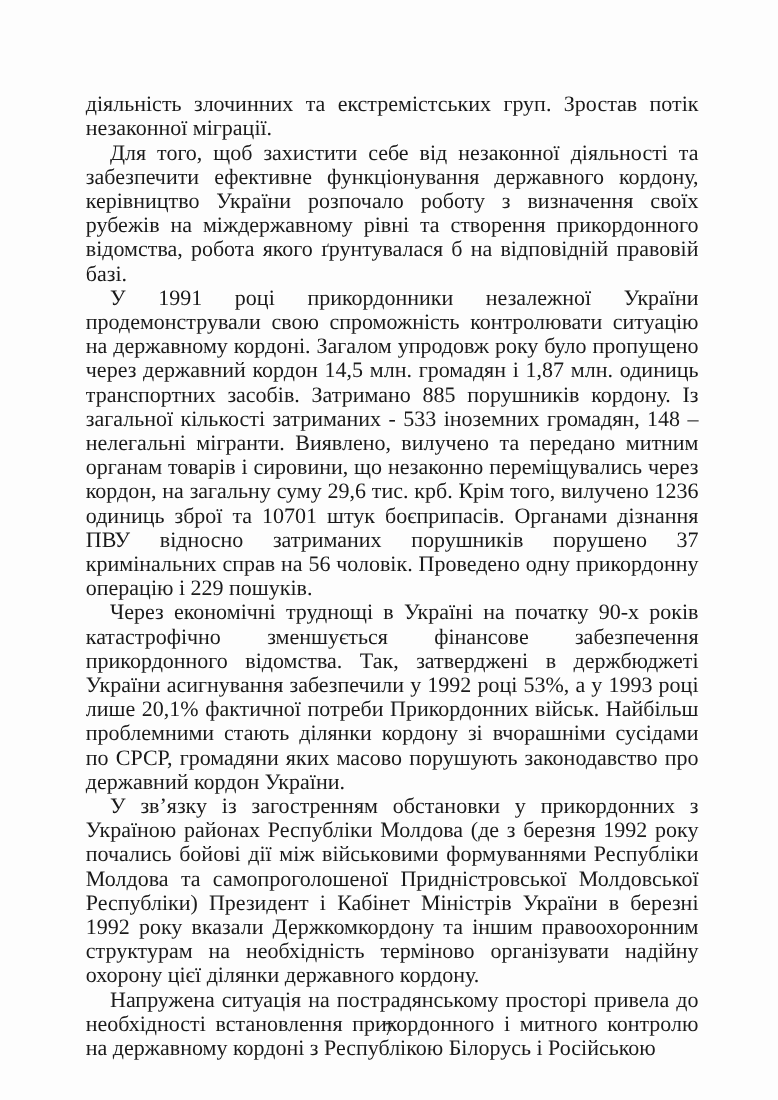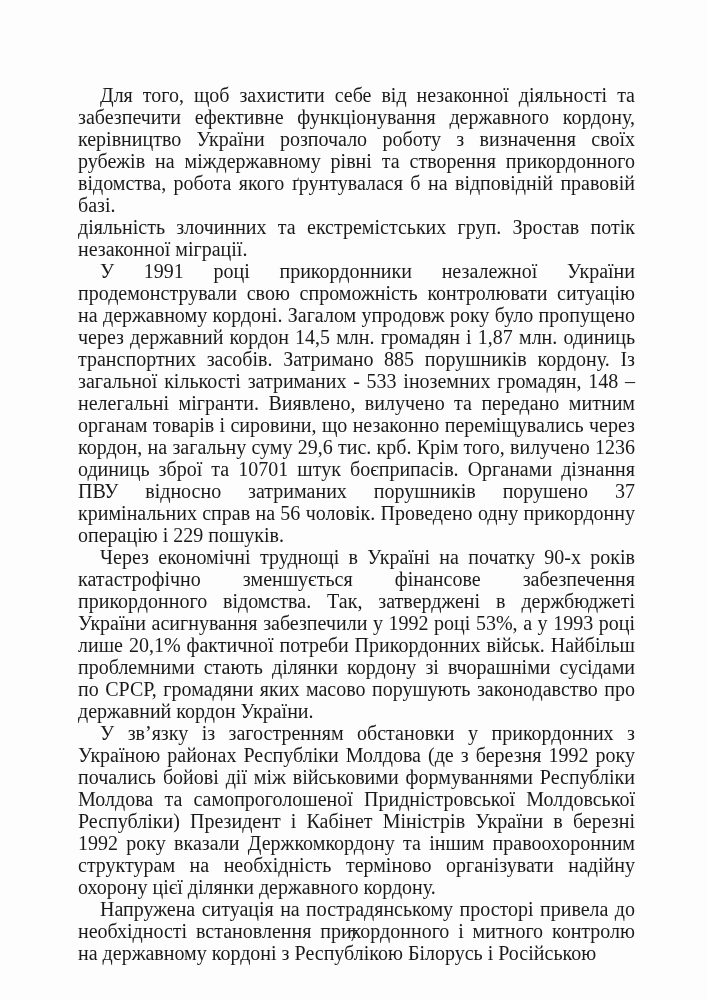--- a/index.html
+++ b/index.html
@@ -43,21 +43,21 @@
     font-size: 17px;
     line-height: 20px;
     color: #2a2a2a;
   }
 </style>
 </head>
 <body>
 
 <div class="sheet">
   <div class="text-block">
+    <p class="para no-indent">діяльність злочинних та екстремістських груп. Зростав потік незаконної міграції.</p>
     <p class="para">Для того, щоб захистити себе від незаконної діяльності та забезпечити ефективне функціонування державного кордону, керівництво України розпочало роботу з визначення своїх рубежів на міждержавному рівні та створення прикордонного відомства, робота якого ґрунтувалася б на відповідній правовій базі.</p>
-    <p class="para no-indent">діяльність злочинних та екстремістських груп. Зростав потік незаконної міграції.</p>
     <p class="para">У 1991 році прикордонники незалежної України продемонстрували свою спроможність контролювати ситуацію на державному кордоні. Загалом упродовж року було пропущено через державний кордон 14,5 млн. громадян і 1,87 млн. одиниць транспортних засобів. Затримано 885 порушників кордону. Із загальної кількості затриманих - 533 іноземних громадян, 148 – нелегальні мігранти. Виявлено, вилучено та передано митним органам товарів і сировини, що незаконно переміщувались через кордон, на загальну суму 29,6 тис. крб. Крім того, вилучено 1236 одиниць зброї та 10701 штук боєприпасів. Органами дізнання ПВУ відносно затриманих порушників порушено 37 кримінальних справ на 56 чоловік. Проведено одну прикордонну операцію і 229 пошуків.</p>
     <p class="para">Через економічні труднощі в Україні на початку 90-х років катастрофічно зменшується фінансове забезпечення прикордонного відомства. Так, затверджені в держбюджеті України асигнування забезпечили у 1992 році 53%, а у 1993 році лише 20,1% фактичної потреби Прикордонних військ. Найбільш проблемними стають ділянки кордону зі вчорашніми сусідами по СРСР, громадяни яких масово порушують законодавство про державний кордон України.</p>
     <p class="para">У зв’язку із загостренням обстановки у прикордонних з Україною районах Республіки Молдова (де з березня 1992 року почались бойові дії між військовими формуваннями Республіки Молдова та самопроголошеної Придністровської Молдовської Республіки) Президент і Кабінет Міністрів України в березні 1992 року вказали Держкомкордону та іншим правоохоронним структурам на необхідність терміново організувати надійну охорону цієї ділянки державного кордону.</p>
     <p class="para">Напружена ситуація на пострадянському просторі привела до необхідності встановлення прикордонного і митного контролю на державному кордоні з Республікою Білорусь і Російською</p>
   </div>
   <div class="page-number">7</div>
 </div>
 
 </body></html>

